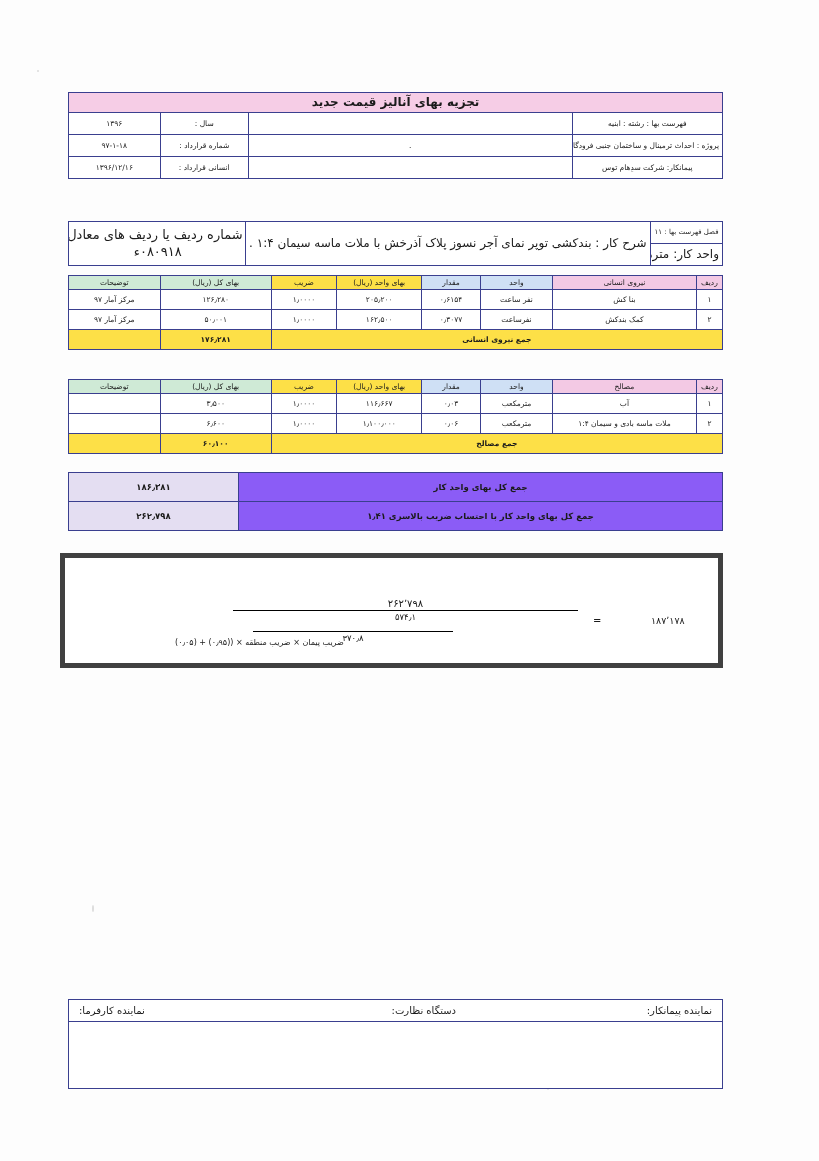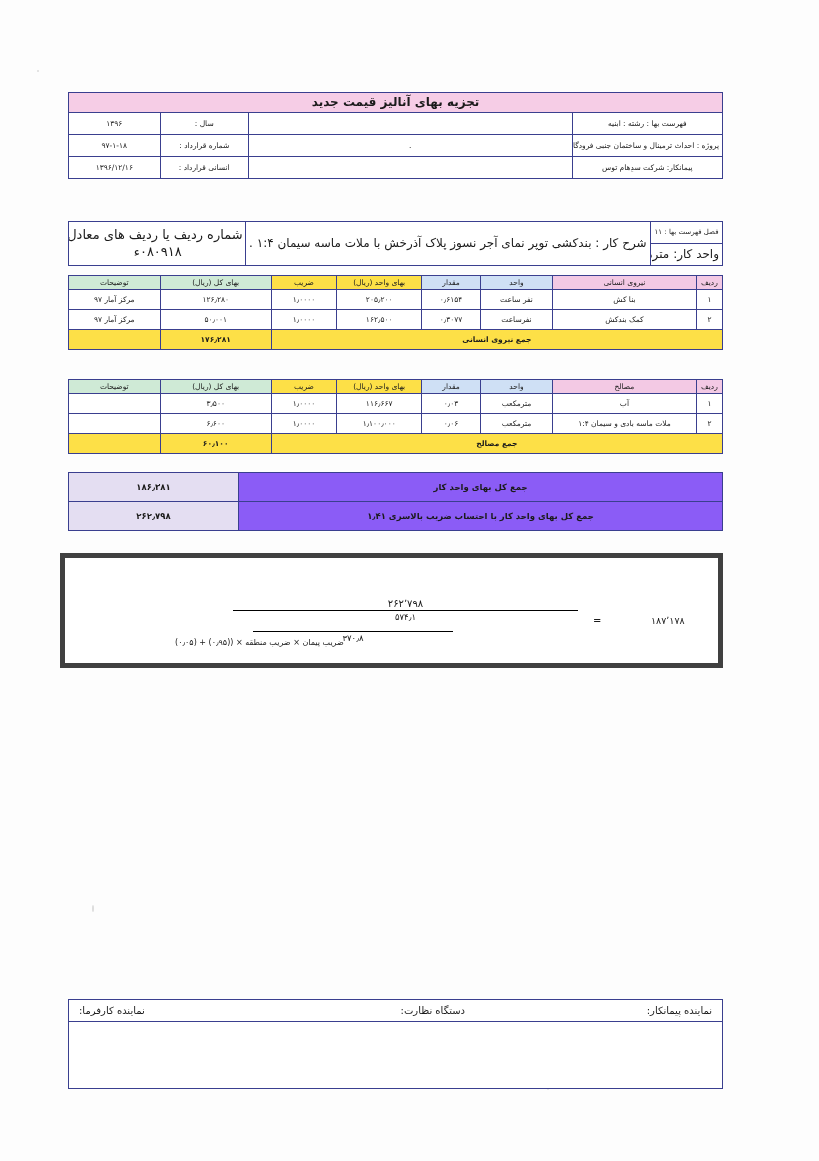--- a/index.html
+++ b/index.html
@@ -149,21 +149,21 @@
     height: 21px;
     border-bottom: 1px solid #3a3f8f;
     position: relative;
   }
   #sign-head span {
     position: absolute;
     top: 5px;
     font-size: 10px;
   }
   #sign-contractor { right: 10px; }
-  #sign-supervisor { right: 257px; }
+  #sign-supervisor { right: 266px; }
   #sign-employer  { left: 10px; }
 
   
   .speck {
     position: absolute;
     background: #cfcfcf;
     border-radius: 50%;
     opacity: .7;
   }
 </style>

